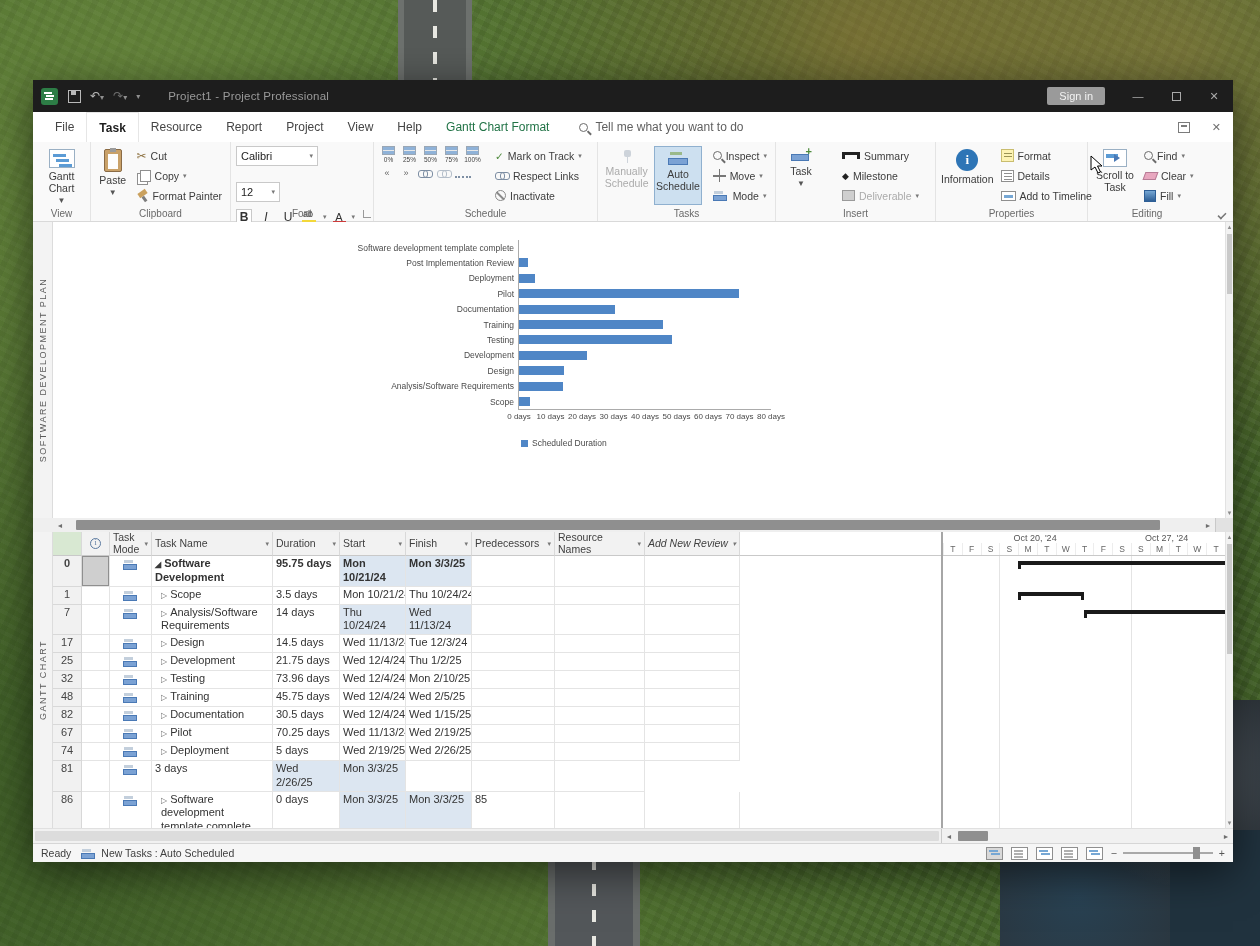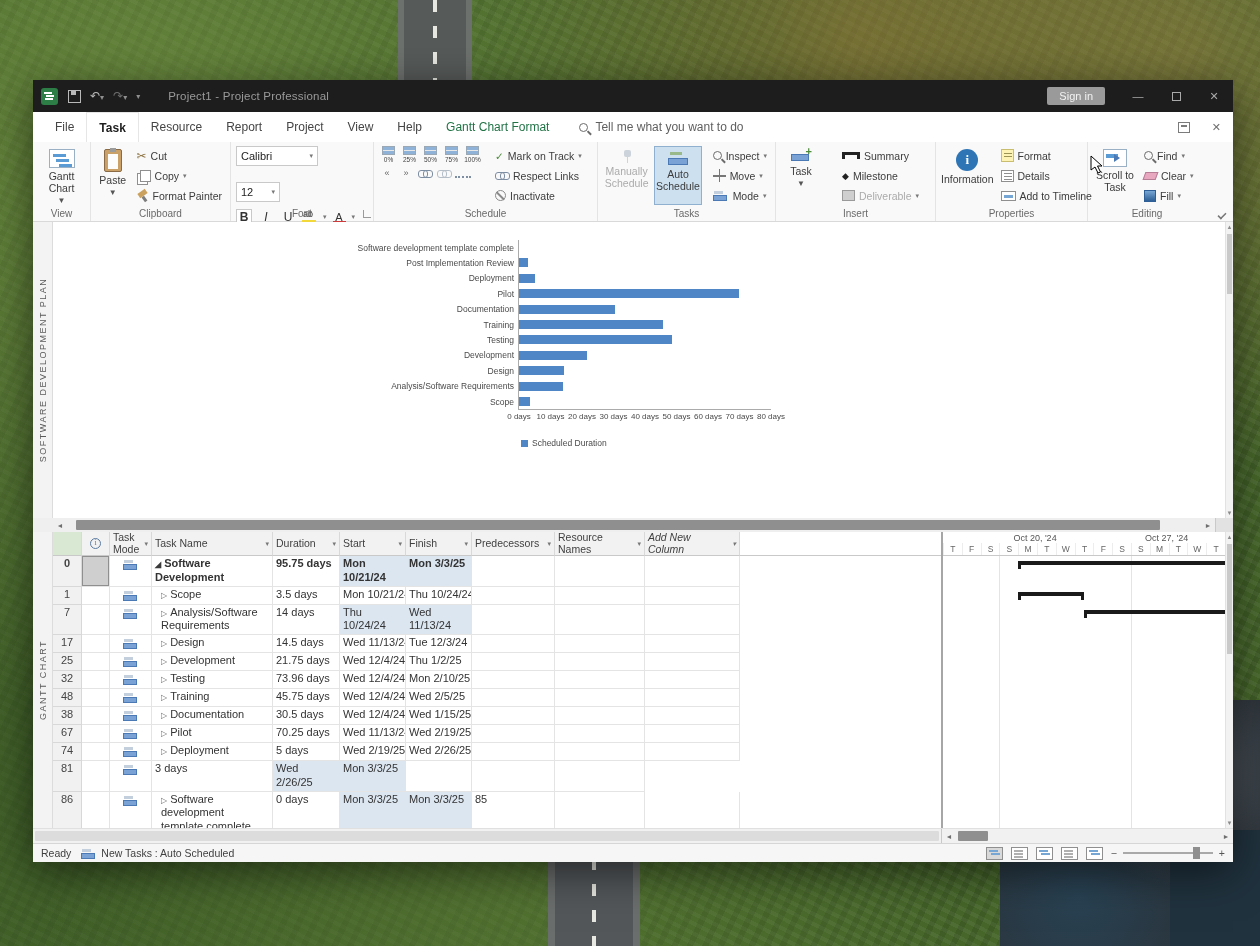--- a/index.html
+++ b/index.html
@@ -640,21 +640,21 @@
           </div>
           <div class="hcell">
             <span>Predecessors</span>
               <span class="caret" style="margin-left:auto">▾</span>
           </div>
           <div class="hcell">
             <span>Resource Names</span>
               <span class="caret" style="margin-left:auto">▾</span>
           </div>
           <div class="hcell ital">
-            <span>Add New Column</span>
+            <span>Add New Review</span>
               <span class="caret" style="margin-left:auto">▾</span>
           </div>
           <div class="hcell resthead"></div>
         </div>
         <div id="task-rows">
             <div class="tgrid trow tall boldrow">
               <div class="cell idcell">0</div>
               <div class="cell infocell selectedcell"></div>
               <div class="cell modecell">
                 <span class="mode-icon"></span>
@@ -752,21 +752,21 @@
               <div class="cell namecell childname"><span class="tri">▷</span><span>Training</span></div>
               <div class="cell">45.75 days</div>
               <div class="cell datecell">Wed 12/4/24</div>
               <div class="cell datecell">Wed 2/5/25</div>
               <div class="cell"></div>
               <div class="cell"></div>
               <div class="cell"></div>
               <div class="cell restcell"></div>
             </div>
             <div class="tgrid trow">
-              <div class="cell idcell">38</div>
+              <div class="cell idcell">82</div>
               <div class="cell infocell"></div>
               <div class="cell modecell">
                 <span class="mode-icon"></span>
               </div>
               <div class="cell namecell childname"><span class="tri">▷</span><span>Documentation</span></div>
               <div class="cell">30.5 days</div>
               <div class="cell datecell">Wed 12/4/24</div>
               <div class="cell datecell">Wed 1/15/25</div>
               <div class="cell"></div>
               <div class="cell"></div>

